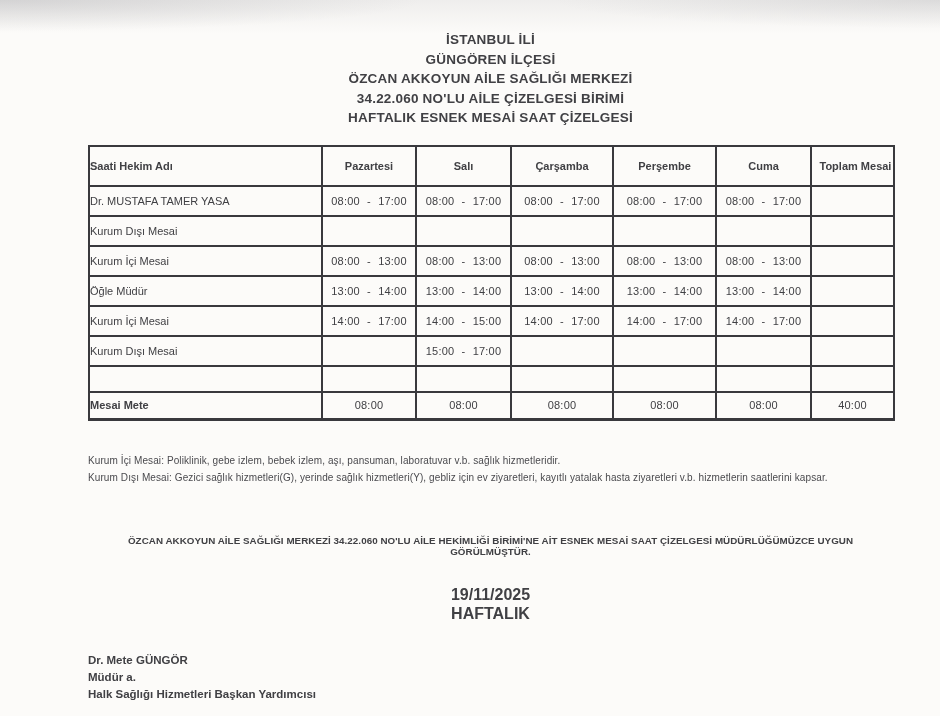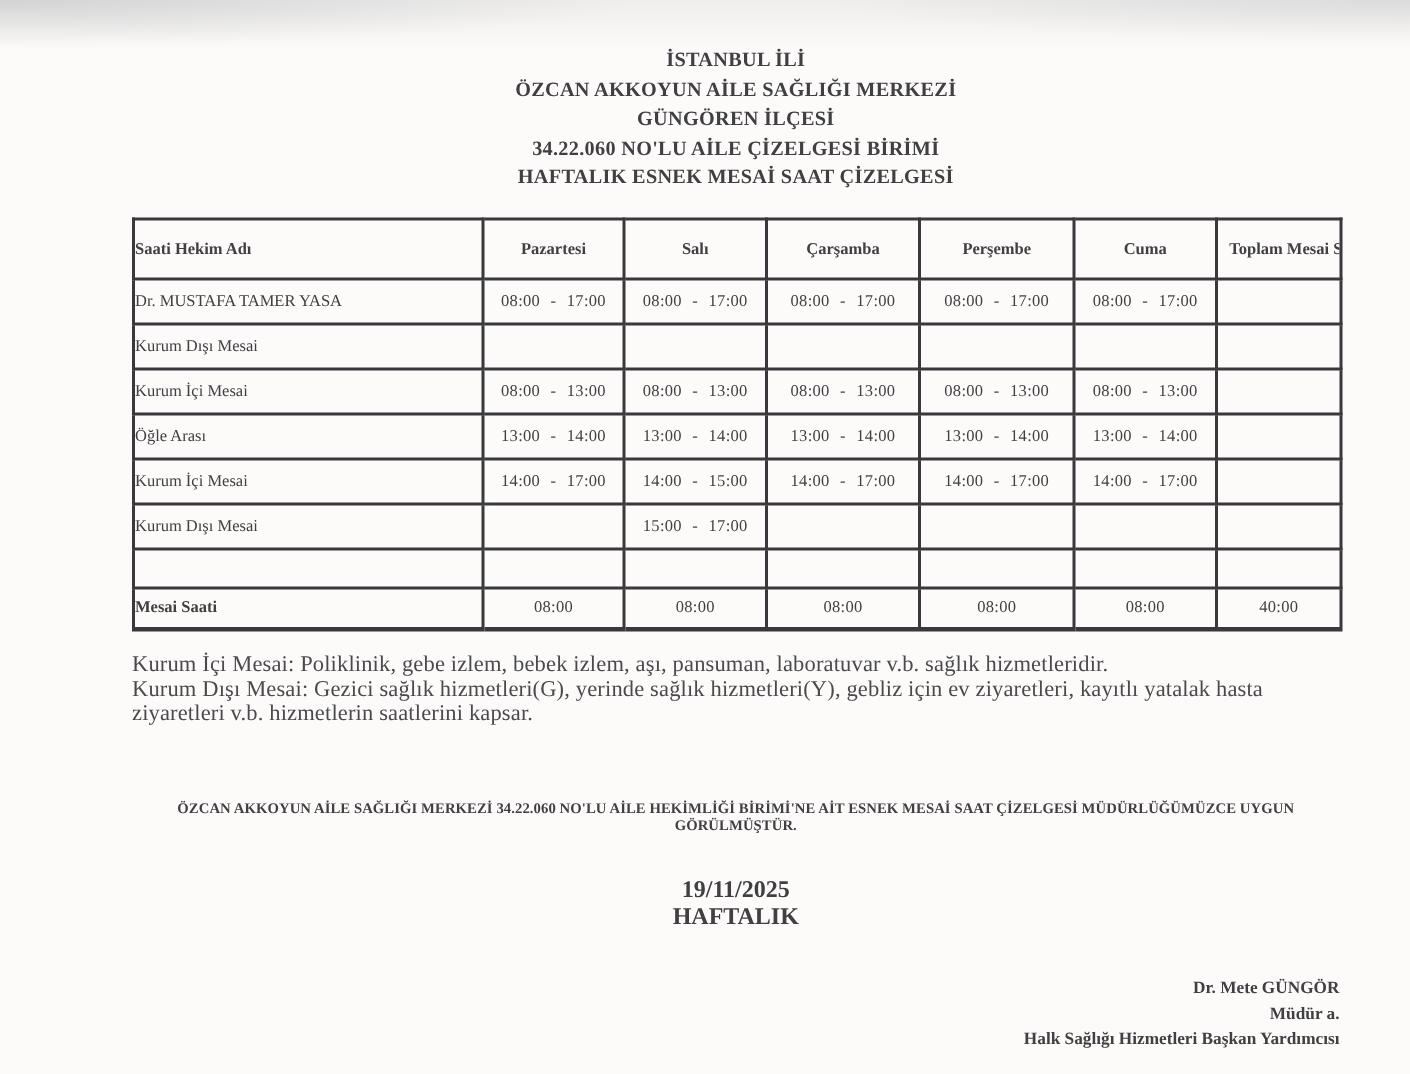--- a/index.html
+++ b/index.html
@@ -1,21 +1,21 @@
 <!DOCTYPE html>
 <html style="--ink: #404044; --border: #39393d; --paper: #fcfbf9;"><head>
 <meta charset="utf-8">
 <style>
   html, body { margin: 0; padding: 0; background: #ffffff; }
   .sheet {
     position: relative;
     width: 940px;
     height: 716px;
     overflow: hidden;
-    font-family: Liberation Serif, serif;
+    font-family: Liberation Sans, sans-serif;
     color: var(--ink, #404044);
     background:
       radial-gradient(60% 42px at 0% 0%, rgba(105,105,112,0.20), rgba(105,105,112,0) 75%),
       radial-gradient(55% 38px at 100% 0%, rgba(105,105,112,0.14), rgba(105,105,112,0) 75%),
       linear-gradient(to bottom, rgba(120,120,128,0.10) 0px, rgba(120,120,128,0.0) 34px),
       var(--paper, #fcfbf9);
   }
   .doc { position: absolute; left: 88px; top: 30px; width: 805px; }
 
   .titles {
@@ -58,22 +58,22 @@
   th { font-weight: bold; text-align: center; color: var(--ink, #404044); }
   th.label-col { text-align: left; padding-left: 6px; }
   th.toplam-col { white-space: normal; line-height: 14px; }
   th.toplam-col .wrapbox { display: inline-block; width: 66px; }
 
   td.label { text-align: left; padding-left: 6px; }
   td.time  { text-align: center; word-spacing: 4px; letter-spacing: 0.2px; }
   tr.total-row td.label { font-weight: bold; }
 
   .footnotes {
-    margin-top: 14px;
-    font-size: 15px;
+    margin-top: 32px;
+    font-size: 10px;
     line-height: 16.5px;
     color: #4a4a4e;
     letter-spacing: 0.1px;
   }
 
   .approval {
     margin-top: 49px;
     text-align: center;
     font-weight: bold;
     font-size: 9.8px;
@@ -84,36 +84,36 @@
   .date-block {
     margin-top: 29px;
     text-align: center;
     font-weight: bold;
     font-size: 16px;
     line-height: 18.5px;
   }
 
   .signature {
     margin-top: 29px;
-    text-align: right;
+    text-align: left;
     font-weight: bold;
     font-size: 11.5px;
     line-height: 17px;
   }
 </style>
 </head>
 <body>
 
 <div class="sheet">
   <div class="doc">
 
     <div class="titles">
       <div>İSTANBUL İLİ</div>
+      <div>GÜNGÖREN İLÇESİ</div>
       <div>ÖZCAN AKKOYUN AİLE SAĞLIĞI MERKEZİ</div>
-      <div>GÜNGÖREN İLÇESİ</div>
       <div>34.22.060 NO'LU AİLE ÇİZELGESİ BİRİMİ</div>
       <div>HAFTALIK ESNEK MESAİ SAAT ÇİZELGESİ</div>
     </div>
 
     <table class="schedule">
       <colgroup>
         <col class="c0">
           <col class="c1">
           <col class="c2">
           <col class="c3">
@@ -154,21 +154,21 @@
         <tr class="data-row">
           <td class="label">Kurum İçi Mesai</td>
           <td class="time">08:00 - 13:00</td>
           <td class="time">08:00 - 13:00</td>
           <td class="time">08:00 - 13:00</td>
           <td class="time">08:00 - 13:00</td>
           <td class="time">08:00 - 13:00</td>
           <td class="time"></td>
         </tr>
         <tr class="data-row">
-          <td class="label">Öğle Arası</td>
+          <td class="label">Öğle Müdür</td>
           <td class="time">13:00 - 14:00</td>
           <td class="time">13:00 - 14:00</td>
           <td class="time">13:00 - 14:00</td>
           <td class="time">13:00 - 14:00</td>
           <td class="time">13:00 - 14:00</td>
           <td class="time"></td>
         </tr>
         <tr class="data-row">
           <td class="label">Kurum İçi Mesai</td>
           <td class="time">14:00 - 17:00</td>
@@ -190,21 +190,21 @@
         <tr class="empty-row">
           <td class="label"></td>
           <td class="time"></td>
           <td class="time"></td>
           <td class="time"></td>
           <td class="time"></td>
           <td class="time"></td>
           <td class="time"></td>
         </tr>
         <tr class="total-row">
-          <td class="label">Mesai Saati</td>
+          <td class="label">Mesai Mete</td>
           <td class="time">08:00</td>
           <td class="time">08:00</td>
           <td class="time">08:00</td>
           <td class="time">08:00</td>
           <td class="time">08:00</td>
           <td class="time">40:00</td>
         </tr>
       </tbody>
     </table>
 

